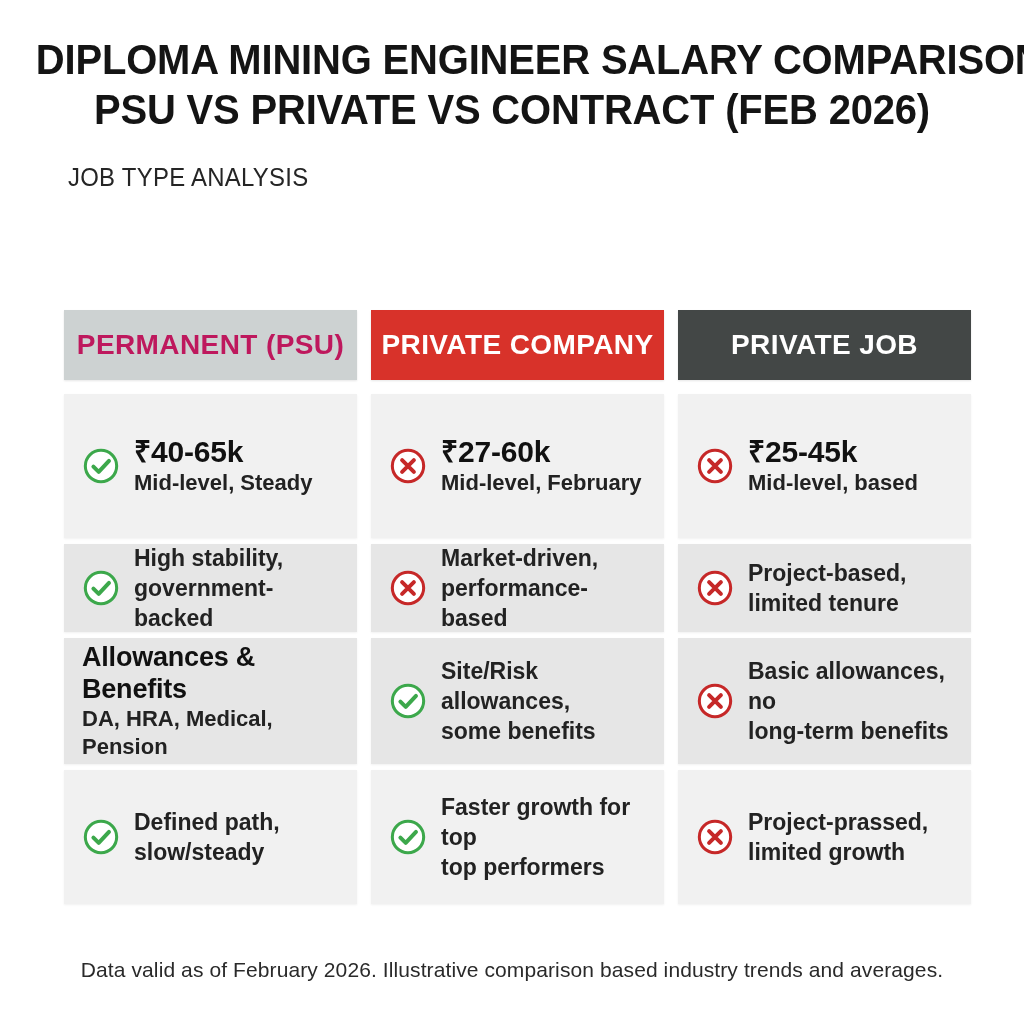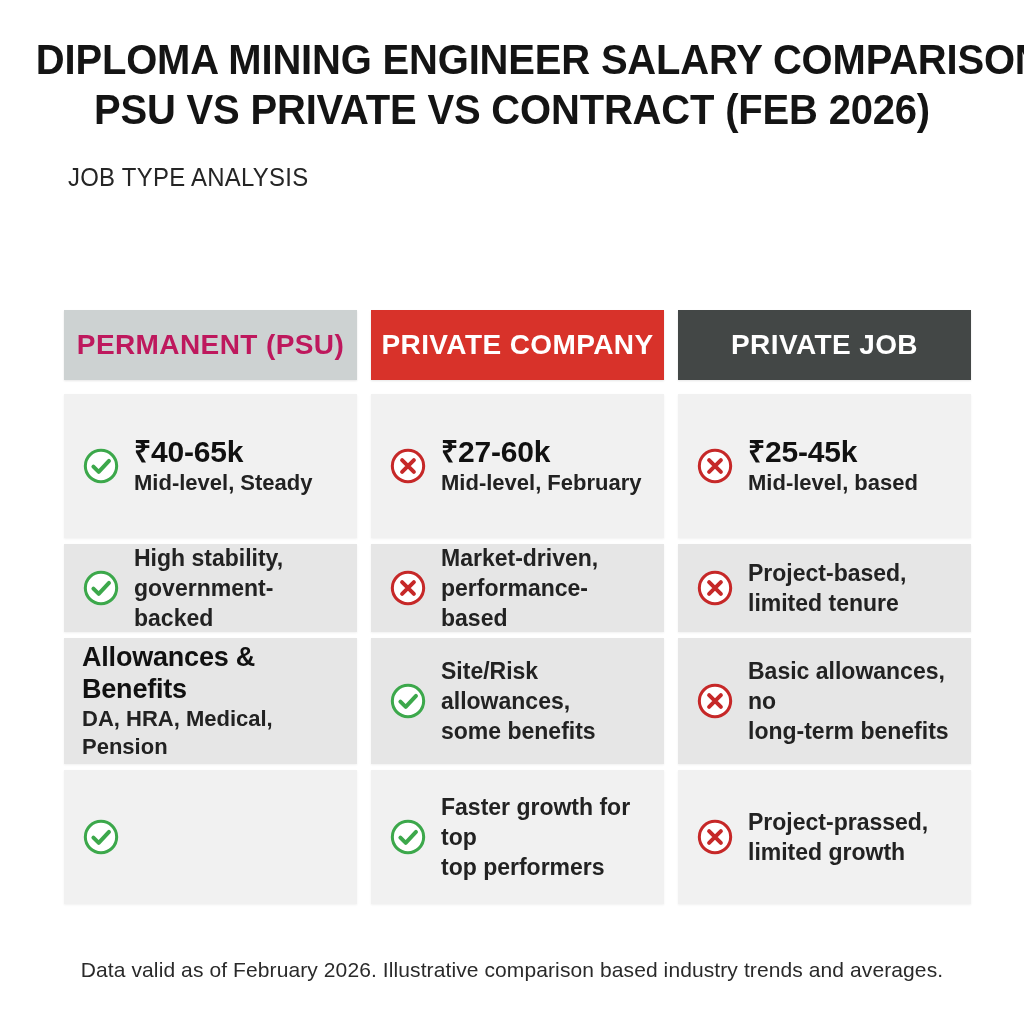--- a/index.html
+++ b/index.html
@@ -176,20 +176,23 @@
         <div class="cell-text">
           <div class="value heading">Allowances &amp; Benefits</div>
           <div class="desc">DA, HRA, Medical,<br>Pension</div>
         </div>
       </div>
       <div class="cell r3">
         <svg class="icon" viewBox="0 0 40 40">
           <circle cx="20" cy="20" r="16.5" fill="#ffffff" stroke="#3CA84B" stroke-width="3.2"></circle>
           <path d="M12 20.6 L17.6 26.2 L28.4 14.6" fill="none" stroke="#3CA84B" stroke-width="4.2" stroke-linecap="round" stroke-linejoin="round"></path>
         </svg>
+        <div class="cell-text">
+          <div class="desc plain">Defined path,<br>slow/steady</div>
+        </div>
       </div>
     </div>
     <div class="column">
       <div class="col-header private">PRIVATE COMPANY</div>
       <div class="cell r0">
         <svg class="icon" viewBox="0 0 40 40">
           <circle cx="20" cy="20" r="16.5" fill="#ffffff" stroke="#C62828" stroke-width="3.2"></circle>
           <path d="M13.8 13.8 L26.2 26.2 M26.2 13.8 L13.8 26.2" fill="none" stroke="#C62828" stroke-width="4.2" stroke-linecap="round"></path>
         </svg>
         <div class="cell-text">

